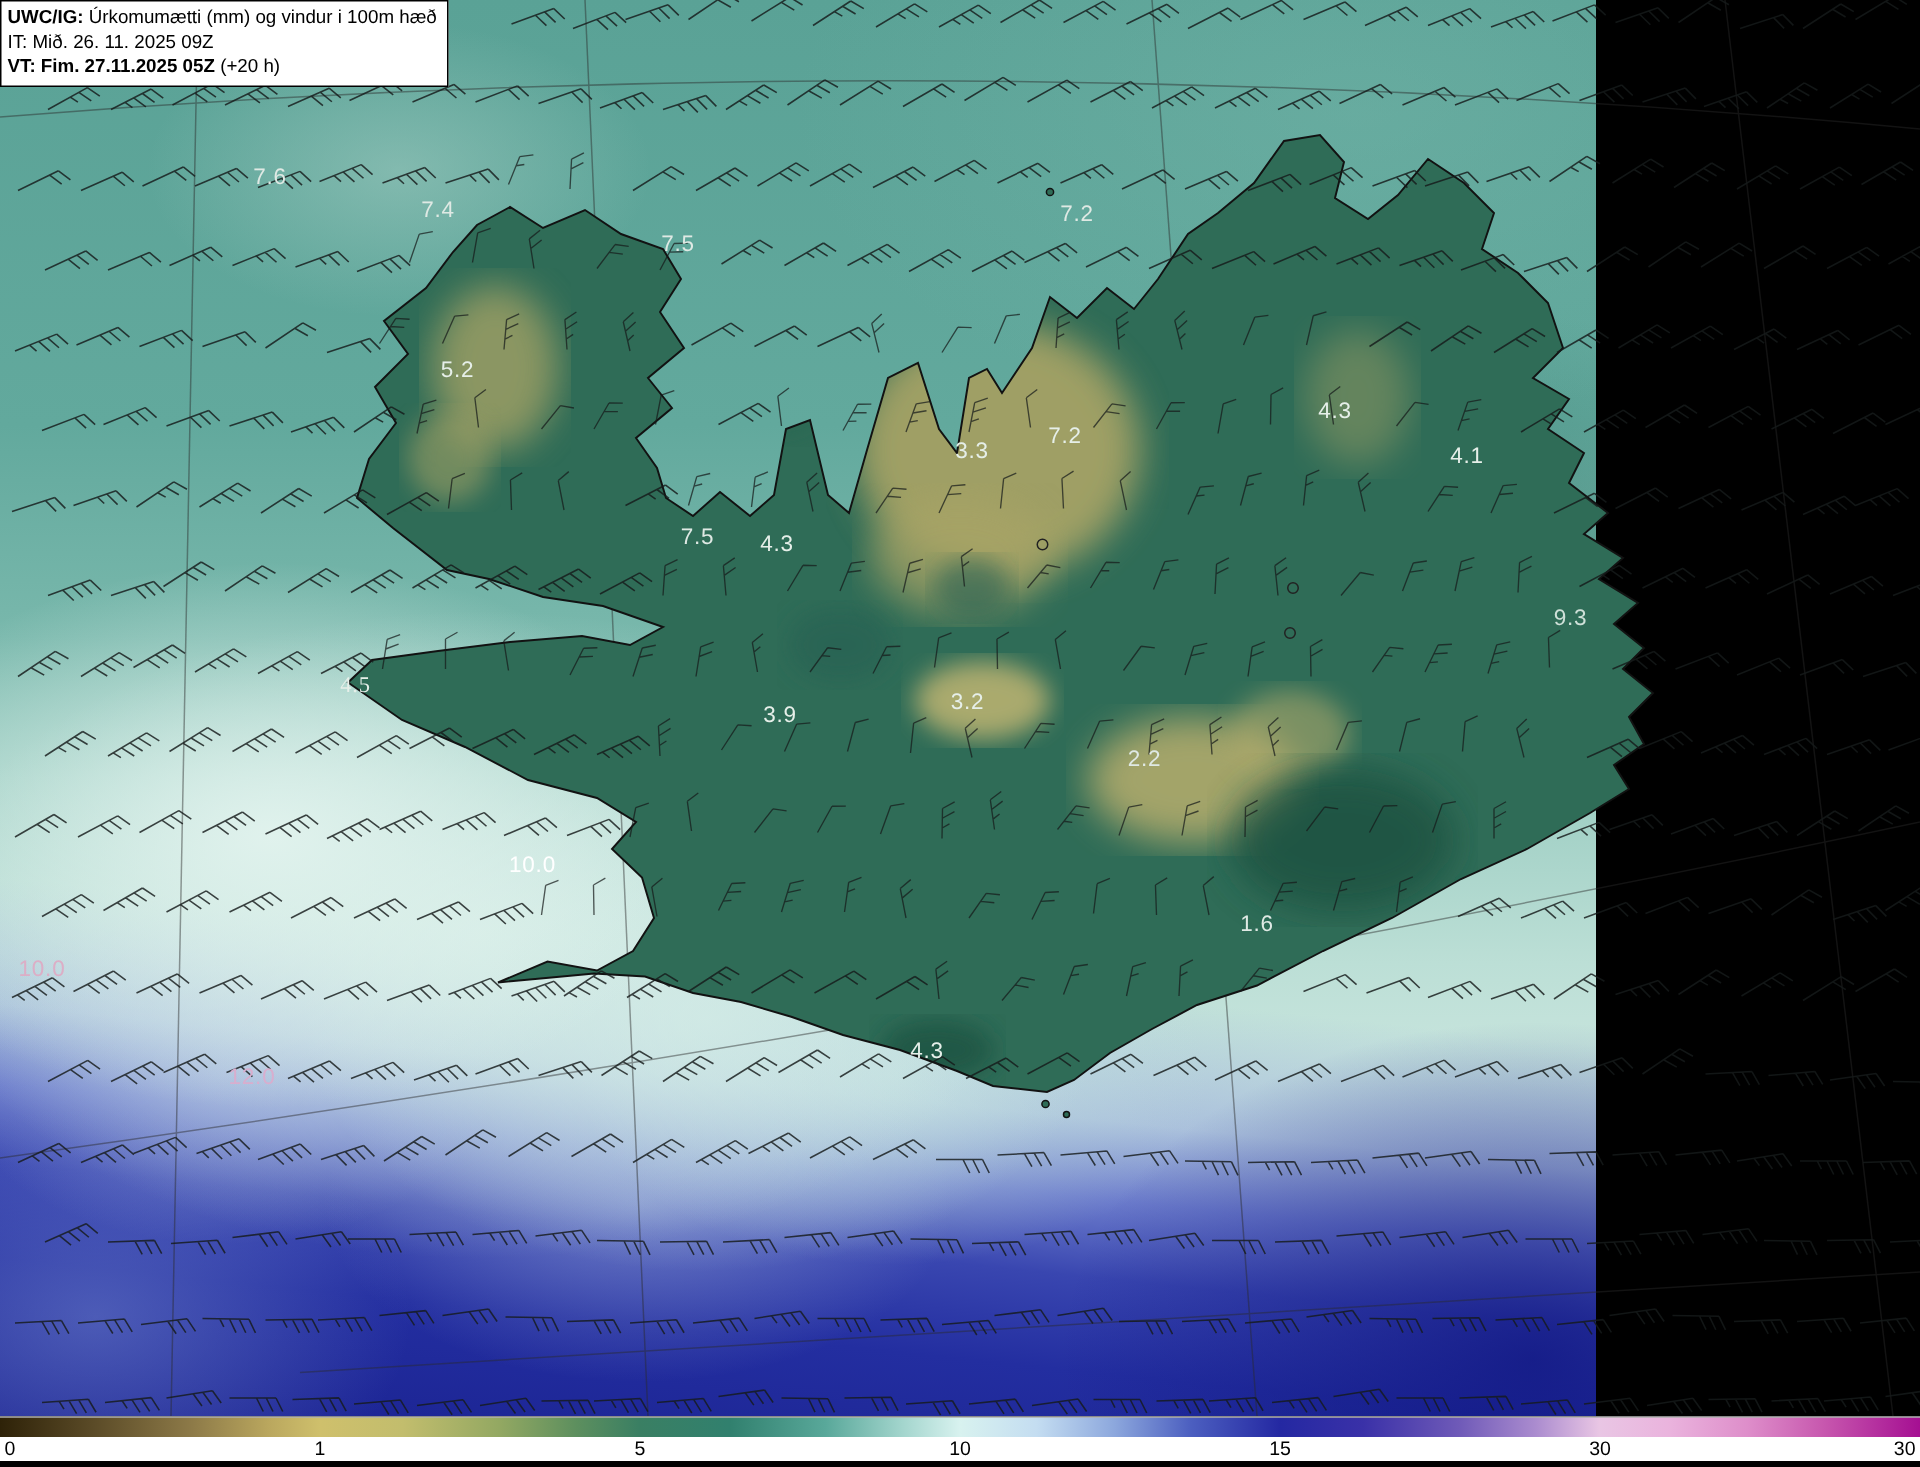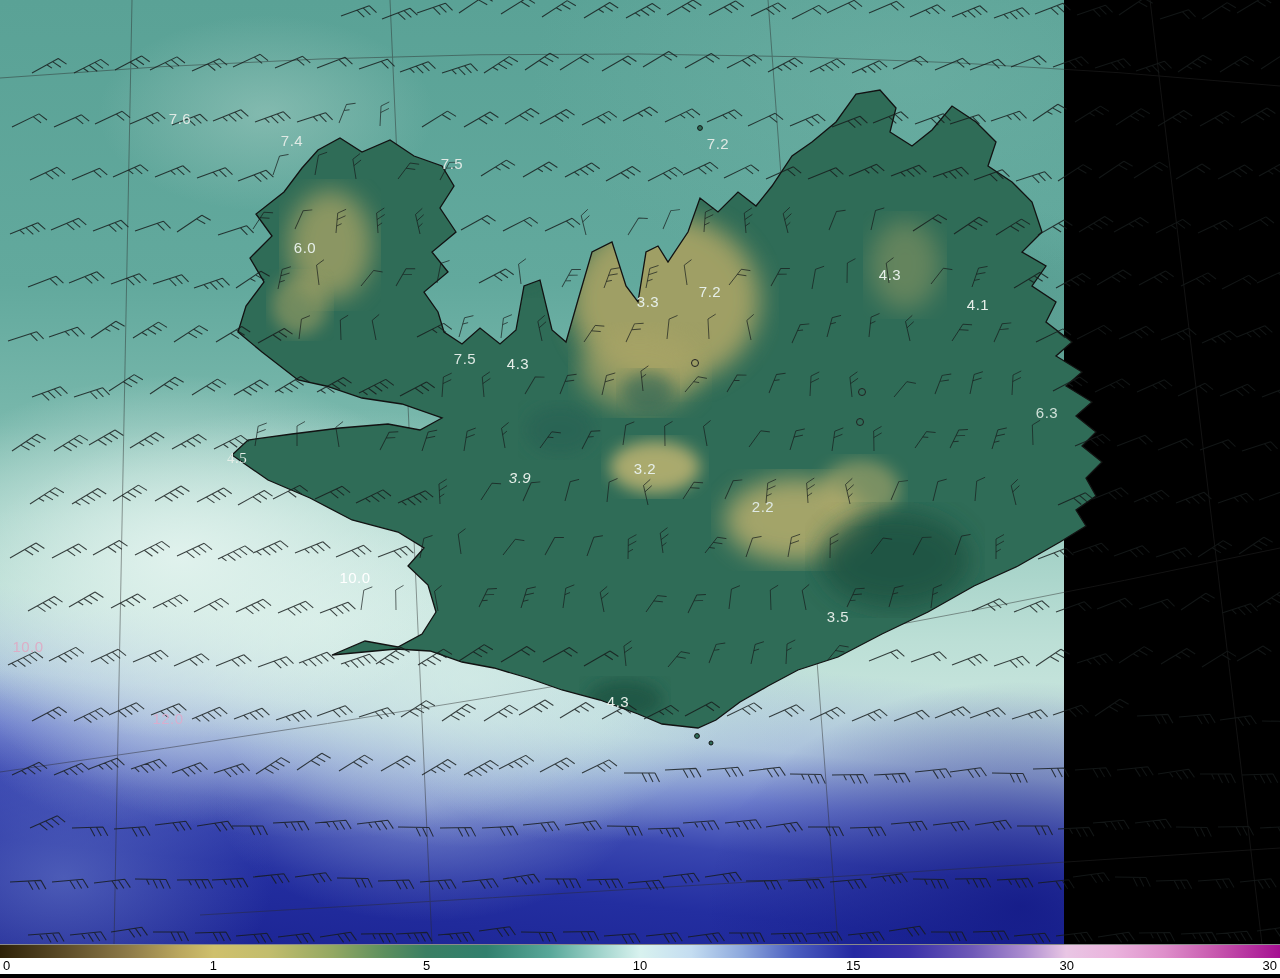--- a/index.html
+++ b/index.html
@@ -654,40 +654,45 @@
           <circle cx="860" cy="422" r="3.5" fill="none" stroke="#222" stroke-width="1"></circle>
           <circle cx="695" cy="363" r="3.5" fill="none" stroke="#222" stroke-width="1"></circle>
         </g>
     </svg>
 
     <div id="labels">
         <div class="maplabel" style="left: 180px; top: 118px; color: rgb(223, 233, 228);">7.6</div>
         <div class="maplabel" style="left: 292px; top: 140px; color: rgb(223, 233, 228);">7.4</div>
         <div class="maplabel" style="left: 452px; top: 163px; color: rgb(223, 233, 228);">7.5</div>
         <div class="maplabel" style="left: 718px; top: 143px; color: rgb(223, 233, 228);">7.2</div>
-        <div class="maplabel" style="left: 305px; top: 247px; color: rgb(230, 239, 233);">6.0</div>
+        <div class="maplabel" style="left: 305px; top: 247px; color: rgb(230, 239, 233);">5.2</div>
         <div class="maplabel" style="left: 648px; top: 301px; color: rgb(230, 239, 233);">3.3</div>
         <div class="maplabel" style="left: 710px; top: 291px; color: rgb(230, 239, 233);">7.2</div>
         <div class="maplabel" style="left: 890px; top: 274px; color: rgb(230, 239, 233);">4.3</div>
         <div class="maplabel" style="left: 978px; top: 304px; color: rgb(230, 239, 233);">4.1</div>
         <div class="maplabel" style="left: 465px; top: 358px; color: rgb(223, 233, 228);">7.5</div>
         <div class="maplabel" style="left: 518px; top: 363px; color: rgb(230, 239, 233);">4.3</div>
-        <div class="maplabel" style="left: 1047px; top: 412px; color: rgb(207, 224, 216);">6.3</div>
+        <div class="maplabel" style="left: 1047px; top: 412px; color: rgb(207, 224, 216);">9.3</div>
         <div class="maplabel" style="left: 237px; top: 458px; color: rgb(230, 239, 233); font-family: Liberation Serif, serif;">4.5</div>
-        <div class="maplabel" style="left: 520px; top: 477px; color: rgb(230, 239, 233); font-style: italic;">3.9</div>
+        <div class="maplabel" style="left: 520px; top: 477px; color: rgb(230, 239, 233);">3.9</div>
         <div class="maplabel" style="left: 645px; top: 468px; color: rgb(230, 239, 233);">3.2</div>
         <div class="maplabel" style="left: 763px; top: 506px; color: rgb(223, 233, 228);">2.2</div>
         <div class="maplabel" style="left: 355px; top: 577px; color: rgb(255, 255, 255);">10.0</div>
-        <div class="maplabel" style="left: 838px; top: 616px; color: rgb(223, 233, 228);">3.5</div>
+        <div class="maplabel" style="left: 838px; top: 616px; color: rgb(223, 233, 228);">1.6</div>
         <div class="maplabel" style="left: 618px; top: 701px; color: rgb(230, 239, 233);">4.3</div>
         <div class="maplabel" style="left: 28px; top: 646px; color: rgb(220, 174, 198);">10.0</div>
         <div class="maplabel" style="left: 168px; top: 718px; color: rgb(216, 174, 206);">12.0</div>
       </div>
   </div>
 
+  <div class="titlebox">
+    <div><b>UWC/IG:</b><span> Úrkomumætti (mm) og vindur i 100m hæð</span></div>
+    <div>IT: Mið. 26. 11. 2025 09Z</div>
+    <div><b>VT: Fim. 27.11.2025 05Z</b><span> (+20 h)</span></div>
+  </div>
 
   <div class="cbar">
     <div class="cbar-grad" id="cbarGrad" style="background-image: linear-gradient(90deg, rgb(46, 34, 8) 0%, rgb(92, 76, 40) 5%, rgb(141, 122, 72) 10%, rgb(186, 167, 94) 14%, rgb(207, 192, 108) 16.7%, rgb(194, 189, 109) 21%, rgb(147, 168, 98) 26%, rgb(93, 143, 94) 30%, rgb(58, 127, 99) 33.3%, rgb(49, 128, 110) 38%, rgb(89, 168, 154) 43%, rgb(163, 213, 205) 47%, rgb(216, 242, 239) 50%, rgb(196, 221, 241) 54%, rgb(141, 168, 221) 58%, rgb(76, 95, 192) 62%, rgb(36, 40, 162) 66.7%, rgb(58, 49, 168) 71%, rgb(111, 90, 184) 76%, rgb(171, 140, 207) 80%, rgb(233, 198, 228) 83.3%, rgb(234, 179, 221) 87%, rgb(222, 142, 202) 91%, rgb(199, 87, 174) 95%, rgb(165, 15, 146) 100%);"></div>
     <div class="cbar-ticks" id="cbarTicks">
         <span class="first" style="left: 3px;">0</span>
         <span style="left: 16.6667%;">1</span>
         <span style="left: 33.3333%;">5</span>
         <span style="left: 50%;">10</span>
         <span style="left: 66.6667%; text-align: right;">15</span>
         <span style="left: 83.3333%; text-align: right;">30</span>

